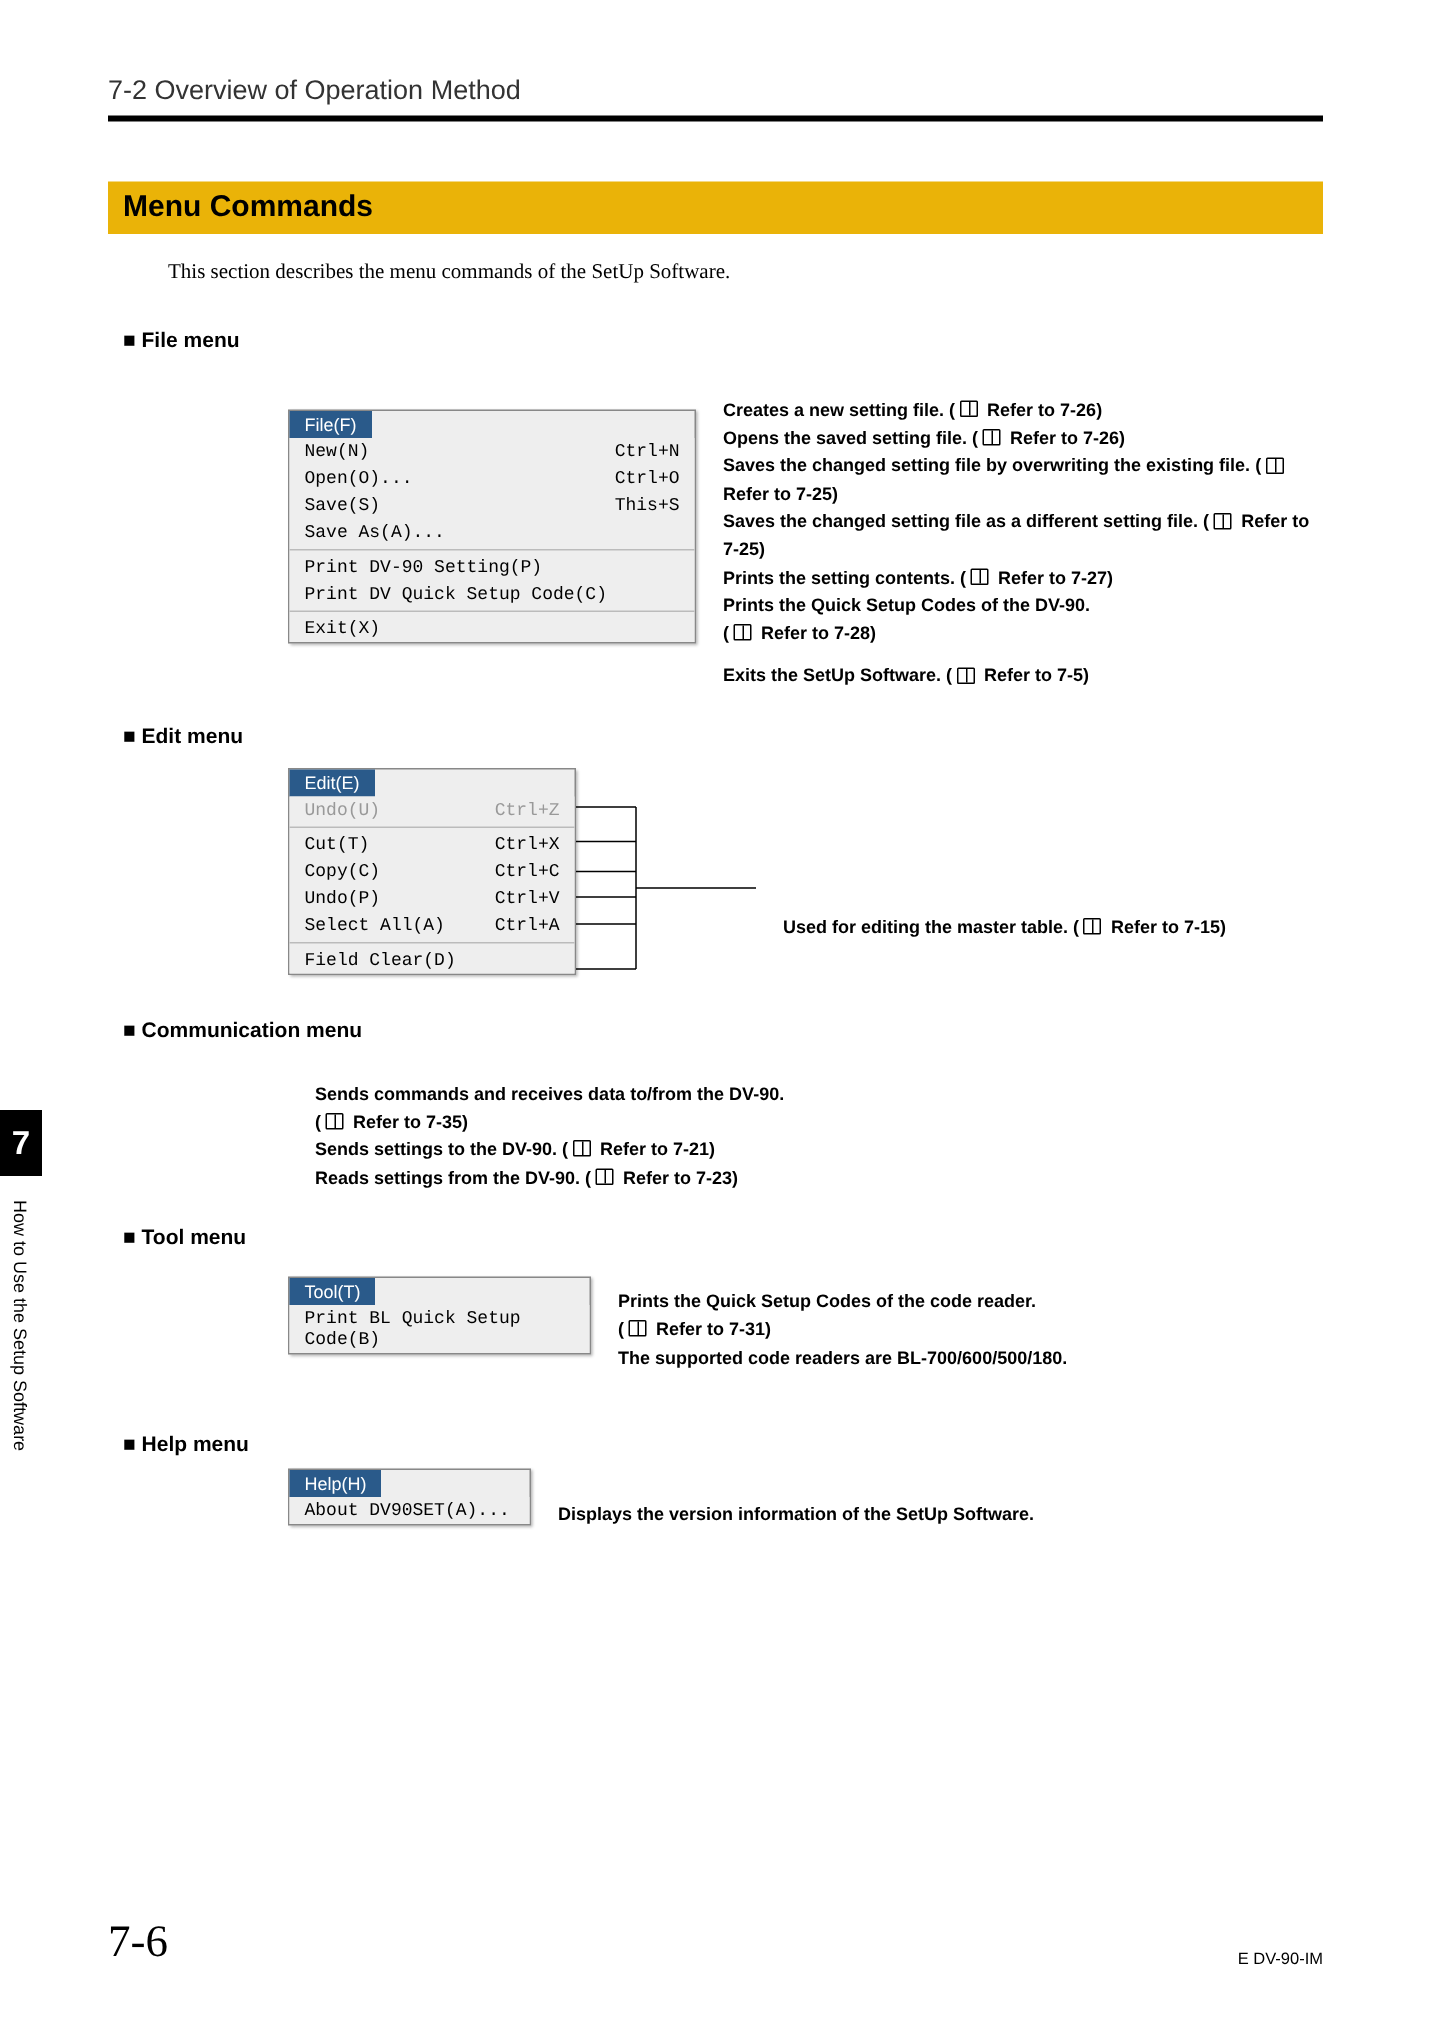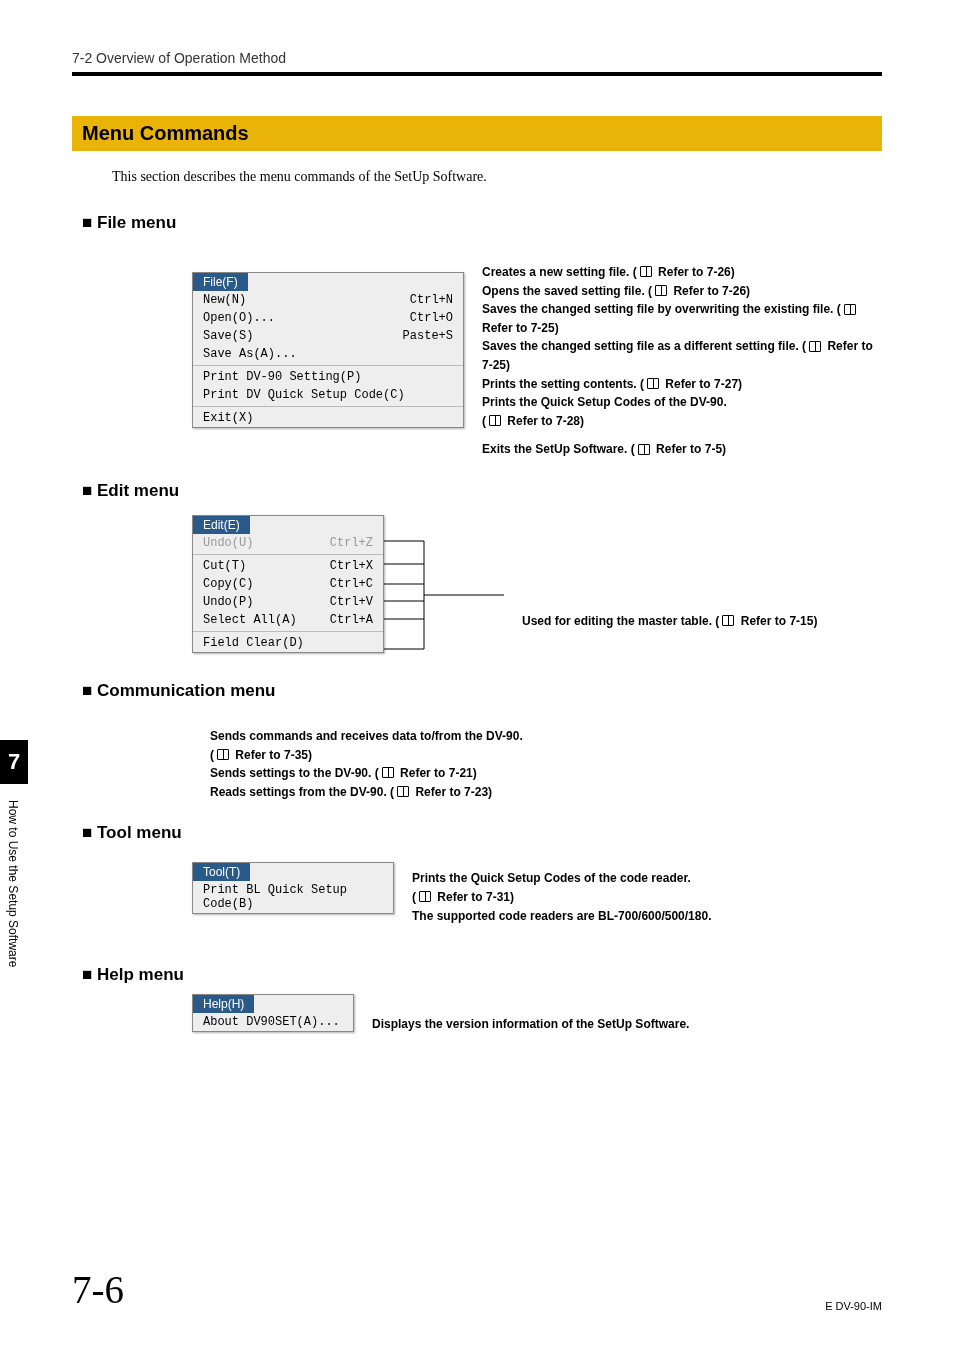--- a/index.html
+++ b/index.html
@@ -10,21 +10,21 @@
     background: #fff;
     color: #000;
   }
   .page {
     padding: 50px 72px 50px 72px;
     position: relative;
     box-sizing: border-box;
     min-height: 1352px;
   }
   .header-text {
-    font-size: 14px;
+    font-size: 18px;
     color: #333;
     margin-bottom: 6px;
   }
   .header-rule {
     height: 4px;
     background: #000;
     margin-bottom: 40px;
   }
   .section-title-bar {
     background: #eab308;
@@ -33,21 +33,21 @@
     font-weight: bold;
     margin-bottom: 18px;
   }
   .intro {
     font-size: 14px;
     margin-left: 40px;
     margin-bottom: 28px;
     font-family: "Times New Roman", serif;
   }
   .menu-heading {
-    font-size: 17px;
+    font-size: 14px;
     font-weight: bold;
     margin-left: 10px;
     margin-bottom: 8px;
     margin-top: 22px;
   }
   .menu-heading::before {
     content: "■ ";
   }
   .menu-block {
     display: flex;
@@ -140,21 +140,21 @@
   .footer {
     position: absolute;
     bottom: 40px;
     left: 72px;
     right: 72px;
     display: flex;
     justify-content: space-between;
     align-items: flex-end;
   }
   .page-no {
-    font-size: 39px;
+    font-size: 30px;
     font-family: "Times New Roman", serif;
     margin-top: 12px;
   }
   .doc-id {
     font-size: 11px;
   }
   .file-panel { width: 270px; }
   .file-panel .menu-row { min-width: 250px; }
   .edit-panel { width: 190px; }
   .comm-panel { width: 205px; }
@@ -181,21 +181,21 @@
         <div class="menu-row">
             <span>New(N)</span>
             <span>Ctrl+N</span>
           </div>
         <div class="menu-row">
             <span>Open(O)...</span>
             <span>Ctrl+O</span>
           </div>
         <div class="menu-row">
             <span>Save(S)</span>
-            <span>Paste+S</span>
+            <span>This+S</span>
           </div>
         <div class="menu-row">
             <span>Save As(A)...</span>
             <span></span>
           </div>
         <div class="menu-sep"></div>
         <div class="menu-row">
             <span>Print DV-90 Setting(P)</span>
             <span></span>
           </div>

